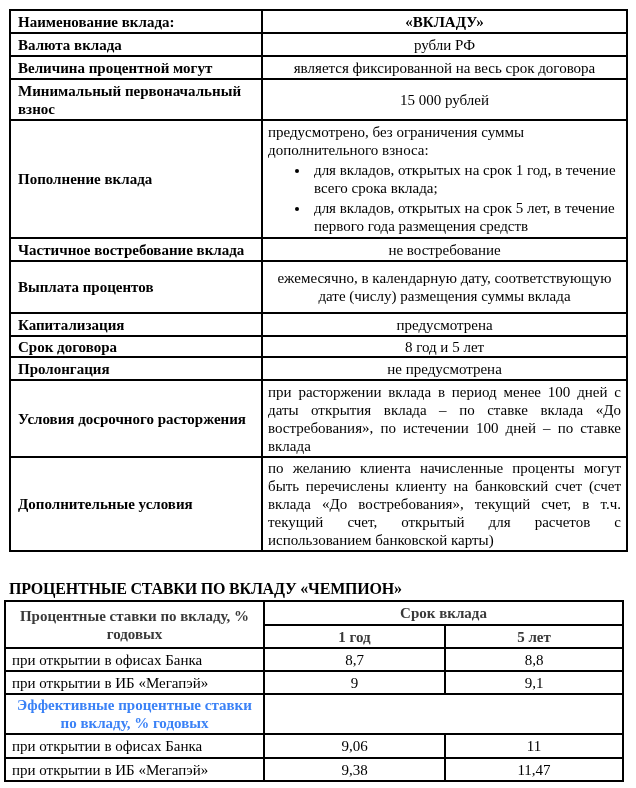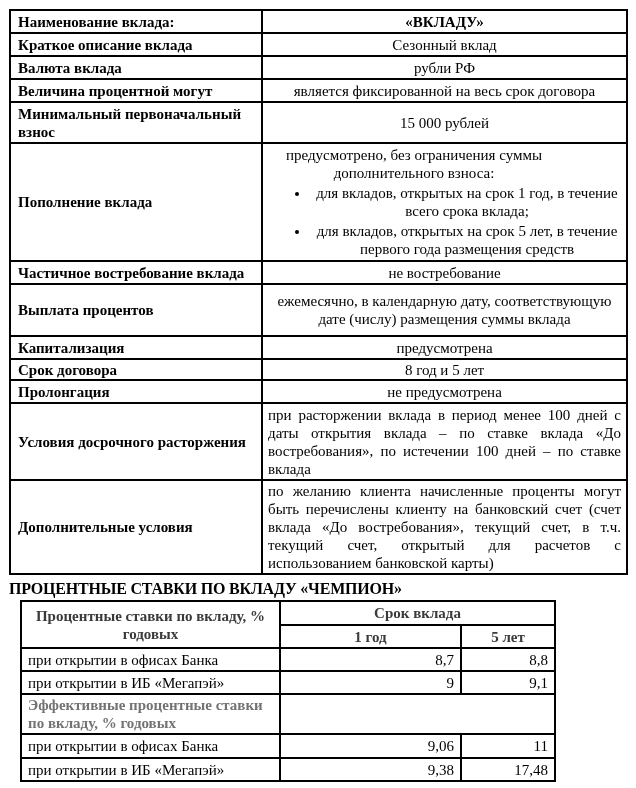--- a/index.html
+++ b/index.html
@@ -7,51 +7,47 @@
       width: 636px; height: 788px; position: relative; overflow: hidden;
       font-family: "Liberation Serif", serif; color: #000;
     }
     table { border-collapse: collapse; position: absolute; table-layout: fixed; border-radius: 18px; }
     td { border: 2.5px solid #000; padding: 0 6px; font-size: 15px; line-height: 18px; vertical-align: middle; }
     #t1 { left: 9px; top: 9px; width: 619px; }
     #t1 col.c1 { width: 252px; }
     #t1 td.lbl { font-weight: bold; text-align: left; padding-left: 7px; }
     #t1 td.val { text-align: center; }
     #t1 td.just { text-align: justify; text-align-last: left; padding-left: 5px; padding-right: 5px; }
-    #t1 td.left { text-align: center; padding-left: 5px; }
+    #t1 td.left { text-align: left; padding-left: 5px; }
     ul { margin: 0; padding-left: 42px; }
     ul li { margin: 2px 0 0 0; padding-left: 4px; }
     .title2 {
       position: absolute; left: 9px; top: 580px;
       font-weight: bold; font-size: 16px; letter-spacing: -0.2px;
     }
-    #t2 { left: 20px; top: 600px; width: 536px; }
+    #t2 { left: 4px; top: 600px; width: 620px; }
     #t2 col.c1 { width: 259px; }
     #t2 col.c2 { width: 181px; }
     #t2 td { padding: 0 6px; }
     #t2 td.hdr { font-weight: bold; color: #3a3a3a; text-align: center; }
-    #t2 td.hdrl { font-weight: bold; color: #737373; text-align: left; }
-    #t2 td.num { text-align: right; }
+    #t2 td.hdrl { font-weight: bold; color: #3b82f6; text-align: center; }
+    #t2 td.num { text-align: center; }
   </style>
 </head>
 <body>
 
 <table id="t1">
   <colgroup>
       <col class="c1">
       <col>
     </colgroup>
   <tbody>
       <tr style="height:23px">
     <td class="lbl">Наименование вклада:</td>
     <td class="val" style="font-weight:bold">«ВКЛАДУ»</td>
-  </tr>
-  <tr style="height:23px">
-    <td class="lbl">Краткое описание вклада</td>
-    <td class="val">Сезонный вклад</td>
   </tr>
   <tr style="height:23px">
     <td class="lbl">Валюта вклада</td>
     <td class="val">рубли РФ</td>
   </tr>
   <tr style="height:23px">
     <td class="lbl">Величина процентной могут</td>
     <td class="val">является фиксированной на весь срок договора</td>
   </tr>
   <tr style="height:41px">
@@ -131,16 +127,16 @@
     <td colspan="2"></td>
   </tr>
   <tr style="height:24px">
     <td>при открытии в офисах Банка</td>
     <td class="num">9,06</td>
     <td class="num">11</td>
   </tr>
   <tr style="height:23px">
     <td>при открытии в ИБ «Мегапэй»</td>
     <td class="num">9,38</td>
-    <td class="num">17,48</td>
+    <td class="num">11,47</td>
   </tr>
 </tbody>
   </table>
 
 </body></html>

